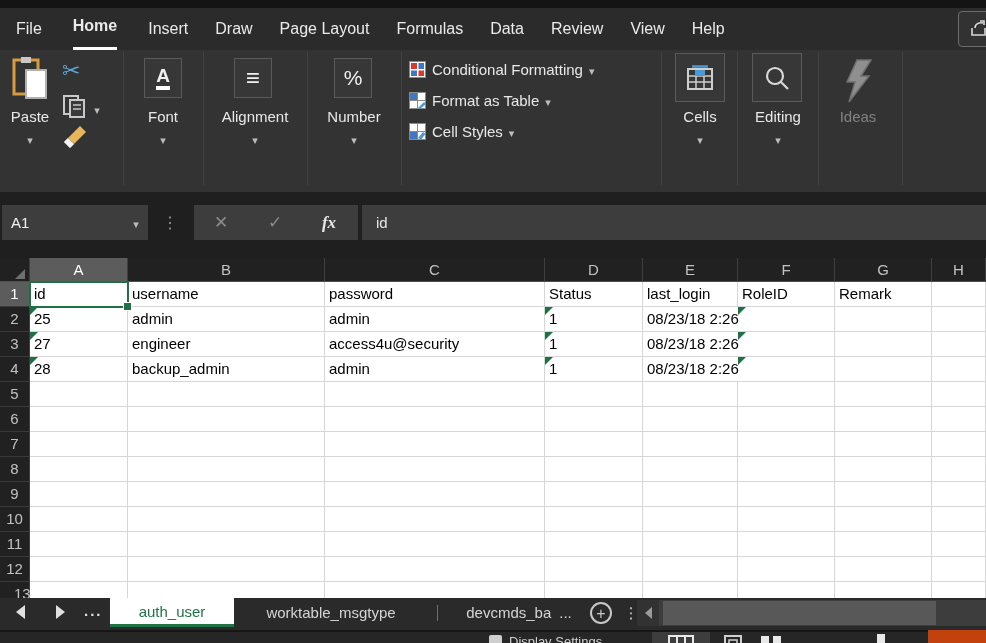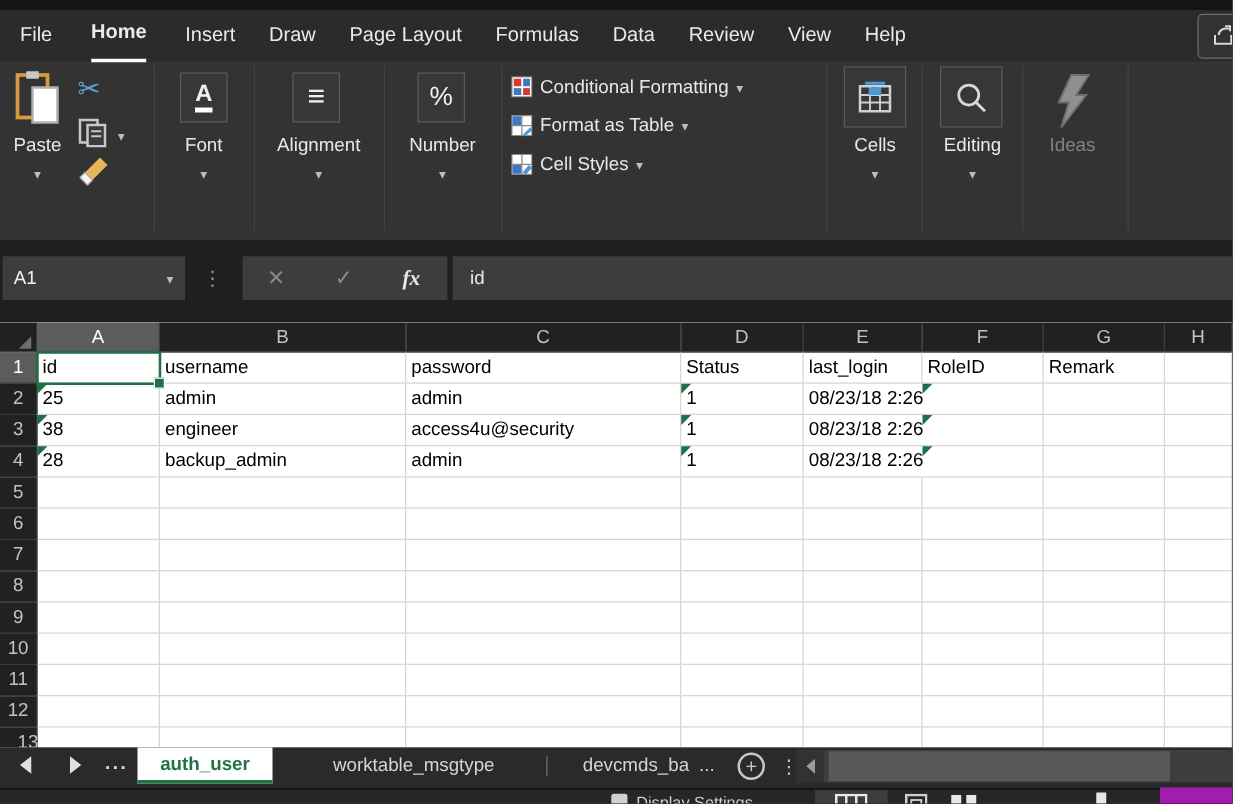--- a/index.html
+++ b/index.html
@@ -1,16 +1,16 @@
 <!DOCTYPE html>
 <html><head>
 <meta charset="utf-8">
 <style>
   html,body{margin:0;padding:0;background:#000;}
-  #app{position:relative;width:986px;height:643px;overflow:hidden;background:#a21caf;
+  #app{position:relative;width:986px;height:643px;overflow:hidden;background:#c2410c;
        font-family:"Liberation Sans",sans-serif;-webkit-font-smoothing:antialiased;}
   .abs{position:absolute;}
   
   #top-strip{left:0;top:0;width:986px;height:8px;background:#141414;}
   #menubar{left:0;top:8px;width:986px;height:42px;background:#2b2b2b;display:flex;align-items:center;
            padding-left:16px;box-sizing:border-box;gap:27px;}
   .menu-item{color:#eaeaea;font-size:16px;line-height:42px;height:42px;white-space:nowrap;cursor:default;}
   .menu-item.active{font-weight:bold;border-bottom:3px solid #ffffff;line-height:36px;height:39px;margin:0 4px;}
   #search-area{left:833px;top:8px;height:42px;display:flex;align-items:center;gap:10px;color:#eaeaea;font-size:16px;}
   #share-btn{left:958px;top:11px;width:40px;height:34px;border:1px solid #6d6d6d;border-radius:4px;
@@ -55,21 +55,21 @@
   #sel-box{position:absolute;border:2px solid #1e7145;box-sizing:border-box;z-index:3;pointer-events:none;}
   #sel-handle{position:absolute;width:7px;height:7px;background:#1e7145;border:1px solid #ffffff;box-sizing:content-box;z-index:5;}
   
   #tabbar{left:0;top:598px;width:986px;height:32px;background:#2a2a2a;}
   .tab-nav{position:absolute;top:7px;width:0;height:0;}
   #tab-left{left:16px;border-right:9px solid #e0e0e0;border-top:7px solid transparent;border-bottom:7px solid transparent;}
   #tab-right{left:56px;border-left:9px solid #e0e0e0;border-top:7px solid transparent;border-bottom:7px solid transparent;}
   #tab-more{position:absolute;left:84px;top:0;color:#e0e0e0;font-size:15px;line-height:26px;letter-spacing:2px;font-weight:bold;}
   #tab-more::after{content:"...";}
   .sheet-tab{position:absolute;top:0;height:29px;display:flex;align-items:center;justify-content:center;font-size:15px;}
-  #tab-active{left:110px;width:108px;background:#ffffff;color:#217346;font-weight:bold;border-bottom:3px solid #217346;box-sizing:border-box;}
+  #tab-active{left:110px;width:124px;background:#ffffff;color:#217346;font-weight:normal;border-bottom:3px solid #217346;box-sizing:border-box;}
   #tab-2{left:228px;width:206px;color:#d5d5d5;}
   #tab-sep{position:absolute;left:437px;top:7px;width:1px;height:16px;background:#6e6e6e;}
   #tab-3{left:444px;width:150px;color:#d5d5d5;gap:8px;}
   #add-sheet{position:absolute;left:590px;top:4px;width:22px;height:22px;border:2px solid #c8c8c8;border-radius:50%;
              color:#c8c8c8;font-size:16px;line-height:20px;text-align:center;box-sizing:border-box;}
   #add-sheet::after{content:"+";}
   #tab-dots{position:absolute;left:624px;top:3px;width:14px;height:24px;color:#cfcfcf;font-size:15px;display:flex;align-items:center;justify-content:center;}
   #tab-dots::after{content:"⋮";}
   #hscroll-arrow{position:absolute;left:637px;top:2px;width:22px;height:26px;background:#323232;display:flex;align-items:center;justify-content:center;}
   #hscroll-arrow::after{content:"";border-right:7px solid #9a9a9a;border-top:6px solid transparent;border-bottom:6px solid transparent;}
@@ -278,21 +278,21 @@
       <div class="cell" style="left: 835px; top: 24px; width: 97px; height: 25px;">Remark</div>
       <div class="cell" style="left: 932px; top: 24px; width: 54px; height: 25px;"></div>
       <div class="cell" style="left: 30px; top: 49px; width: 98px; height: 25px;">25</div>
       <div class="cell" style="left: 128px; top: 49px; width: 197px; height: 25px;">admin</div>
       <div class="cell" style="left: 325px; top: 49px; width: 220px; height: 25px;">admin</div>
       <div class="cell" style="left: 545px; top: 49px; width: 98px; height: 25px;">1</div>
       <div class="cell ovf" style="left: 643px; top: 49px; width: 95px; height: 25px;">08/23/18 2:26</div>
       <div class="cell" style="left: 738px; top: 49px; width: 97px; height: 25px;"></div>
       <div class="cell" style="left: 835px; top: 49px; width: 97px; height: 25px;"></div>
       <div class="cell" style="left: 932px; top: 49px; width: 54px; height: 25px;"></div>
-      <div class="cell" style="left: 30px; top: 74px; width: 98px; height: 25px;">38</div>
+      <div class="cell" style="left: 30px; top: 74px; width: 98px; height: 25px;">27</div>
       <div class="cell" style="left: 128px; top: 74px; width: 197px; height: 25px;">engineer</div>
       <div class="cell" style="left: 325px; top: 74px; width: 220px; height: 25px;">access4u@security</div>
       <div class="cell" style="left: 545px; top: 74px; width: 98px; height: 25px;">1</div>
       <div class="cell ovf" style="left: 643px; top: 74px; width: 95px; height: 25px;">08/23/18 2:26</div>
       <div class="cell" style="left: 738px; top: 74px; width: 97px; height: 25px;"></div>
       <div class="cell" style="left: 835px; top: 74px; width: 97px; height: 25px;"></div>
       <div class="cell" style="left: 932px; top: 74px; width: 54px; height: 25px;"></div>
       <div class="cell" style="left: 30px; top: 99px; width: 98px; height: 25px;">28</div>
       <div class="cell" style="left: 128px; top: 99px; width: 197px; height: 25px;">backup_admin</div>
       <div class="cell" style="left: 325px; top: 99px; width: 220px; height: 25px;">admin</div>

